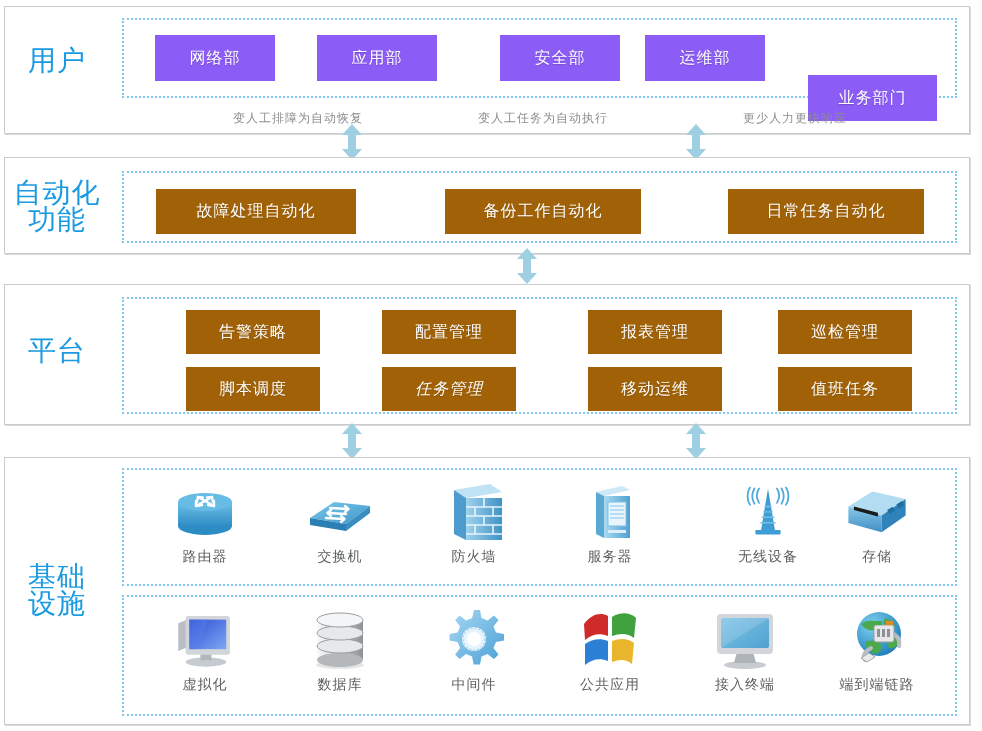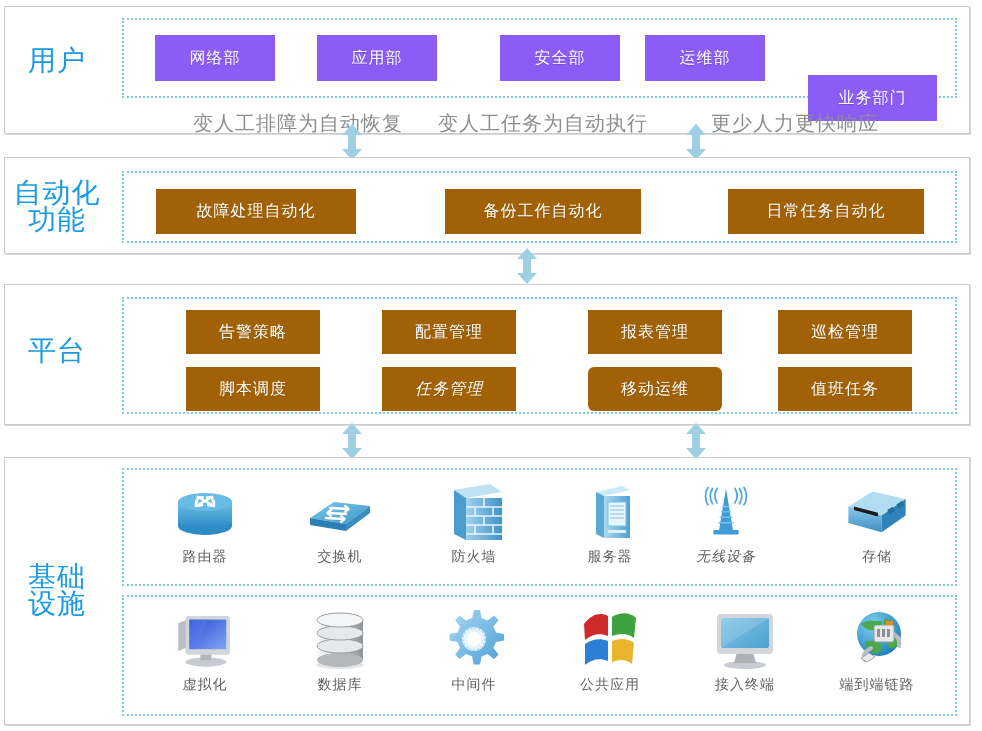--- a/index.html
+++ b/index.html
@@ -47,21 +47,21 @@
     letter-spacing: 1px;
     text-shadow: 0 1px 1px rgba(0,0,0,0.18);
   }
   .box.blue { background: #8b5cf6; }
   .box.teal { background: #a16207; }
 
   
   .caption {
     position: absolute;
     color: #8b8e90;
-    font-size: 20px;
+    font-size: 12px;
     letter-spacing: 1px;
     white-space: nowrap;
     text-align: center;
   }
 
   
   .arrow { position: absolute; }
 
   
   .tile {
@@ -165,21 +165,21 @@
     <div class="box teal" style="left:773px; top:25px; width:134px; height:44px;text-align:right;">
       <span>巡检管理</span>
     </div>
 
     <div class="box teal" style="left:181px; top:82px; width:134px; height:44px;">
       <span>脚本调度</span>
     </div>
     <div class="box teal" style="left:377px; top:82px; width:134px; height:44px;font-style:italic;">
       <span>任务管理</span>
     </div>
-    <div class="box teal" style="left:583px; top:82px; width:134px; height:44px;border-radius:6px;">
+    <div class="box teal" style="left:583px; top:82px; width:134px; height:44px;">
       <span>移动运维</span>
     </div>
     <div class="box teal" style="left:773px; top:82px; width:134px; height:44px;">
       <span>值班任务</span>
     </div>
   </div>
 
   <div class="arrow" style="left:340px; top:423px; width:24px; height:36px;">
     <svg width="24" height="36" viewBox="0 0 24 36">
       <path d="M12 0 L22 11 L16 11 L16 25 L22 25 L12 36 L2 25 L8 25 L8 11 L2 11 Z" fill="#9ecfe3"></path>
@@ -285,21 +285,21 @@
           <rect x="34" y="22" width="18" height="24" fill="#e9f5fc" stroke="#7cc0e2" stroke-width="1"></rect>
           <g stroke="#8ac6e4" stroke-width="1.2">
               <path d="M36 26 H50 M36 30 H50 M36 34 H50 M36 38 H50"></path>
             </g>
           <rect x="34" y="50" width="18" height="3" fill="#dfeff9"></rect>
         </svg>
       </div>
       <div class="cap">服务器</div>
     </div>
 
-    <div class="tile" style="left:669px; top:22px;font-style:italic;">
+    <div class="tile" style="left:711px; top:22px;">
       <div class="glyph">
         <svg width="80" height="62" viewBox="0 0 80 62">
           <g fill="none" stroke="#4fa8dc" stroke-width="2" stroke-linecap="round">
             <path d="M30 6 a12 14 0 0 0 0 16"></path>
             <path d="M25 6 a13 15 0 0 0 0 17"></path>
             <path d="M20 5 a14 16 0 0 0 0 19"></path>
             <path d="M50 6 a12 14 0 0 1 0 16"></path>
             <path d="M55 6 a13 15 0 0 1 0 17"></path>
             <path d="M60 5 a14 16 0 0 1 0 19"></path>
           </g>

